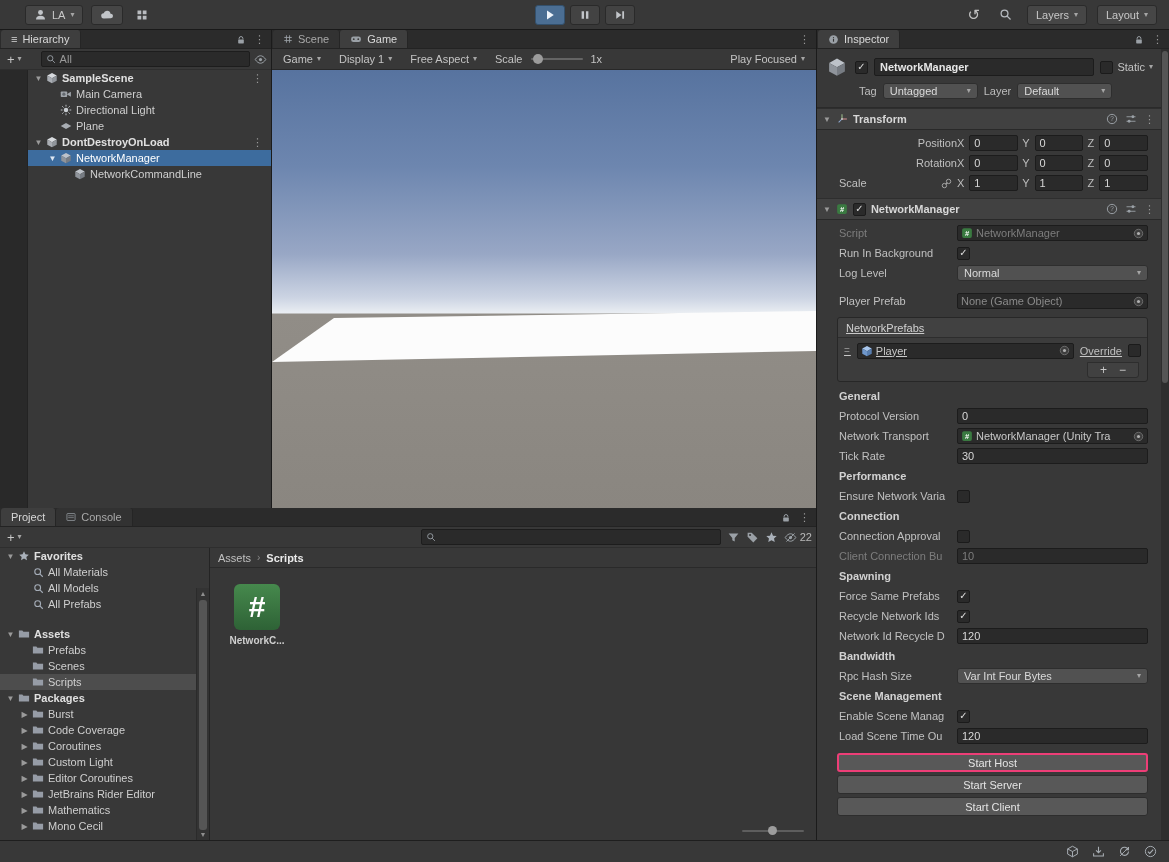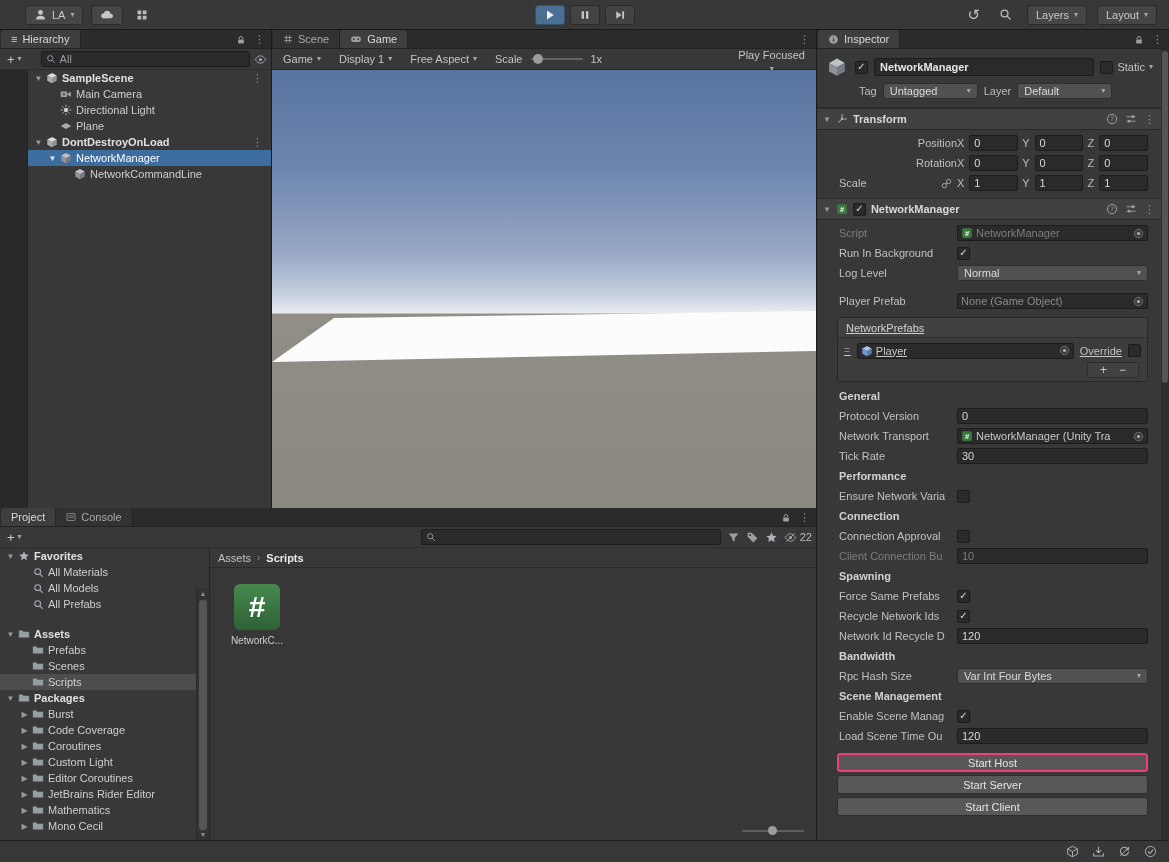--- a/index.html
+++ b/index.html
@@ -133,21 +133,21 @@
   .pcontent{position:absolute;left:210px;top:40px;right:0;bottom:0;background:#373737;}
   .breadcrumbbar{height:20px;display:flex;align-items:center;gap:6px;padding:0 8px;
     border-bottom:1px solid #2a2a2a;background:#383838;}
   .bc-item{color:#c0c0c0;}
   .bc-item.current{color:#eaeaea;font-weight:bold;}
   .bc-sep{color:#8a8a8a;font-size:10px;}
   .assets-grid{padding:16px 18px;display:flex;gap:14px;}
   .asset-item{width:58px;display:flex;flex-direction:column;align-items:center;gap:5px;}
   .asset-icon{width:46px;height:46px;border-radius:6px;background:linear-gradient(180deg,#46894d,#2e6236);
     display:flex;align-items:center;justify-content:center;font-size:30px;font-weight:bold;color:#ffffff;}
-  .asset-label{font-size:10px;color:#cfcfcf;max-width:58px;overflow:hidden;white-space:nowrap;}
+  .asset-label{font-size:10px;color:#cfcfcf;max-width:58px;overflow:hidden;white-space:nowrap;font-weight:bold;}
   .zoom-slider{position:absolute;right:12px;bottom:8px;width:62px;height:2px;background:#5e5e5e;border-radius:1px;}
   .zoom-knob{position:absolute;left:26px;top:-4px;width:9px;height:9px;border-radius:50%;background:#9c9c9c;}
 
   
   #status-bar{position:absolute;left:0;top:840px;width:1169px;height:22px;background:#383838;
     border-top:1px solid #1e1e1e;display:flex;align-items:center;}
   .sb-right{margin-left:auto;display:flex;align-items:center;gap:13px;padding-right:12px;}
 </style>
 </head>
 <body>
@@ -401,21 +401,21 @@
         <span>Free Aspect</span>
           <span class="caret">▾</span>
       </div>
       <div class="gtb-item">
         <span>Scale</span>
         <span class="slider-track">
             <span class="slider-knob"></span>
           </span>
         <span>1x</span>
       </div>
-      <div class="gtb-item" style="margin-left:auto;flex-direction:column;">
+      <div class="gtb-item" style="margin-left:auto;">
         <span>Play Focused</span>
           <span class="caret">▾</span>
       </div>
     </div>
     <div id="game-view">
       <div id="game-plane"></div>
     </div>
   </div>
 
   <div id="inspector-panel" class="panel">

